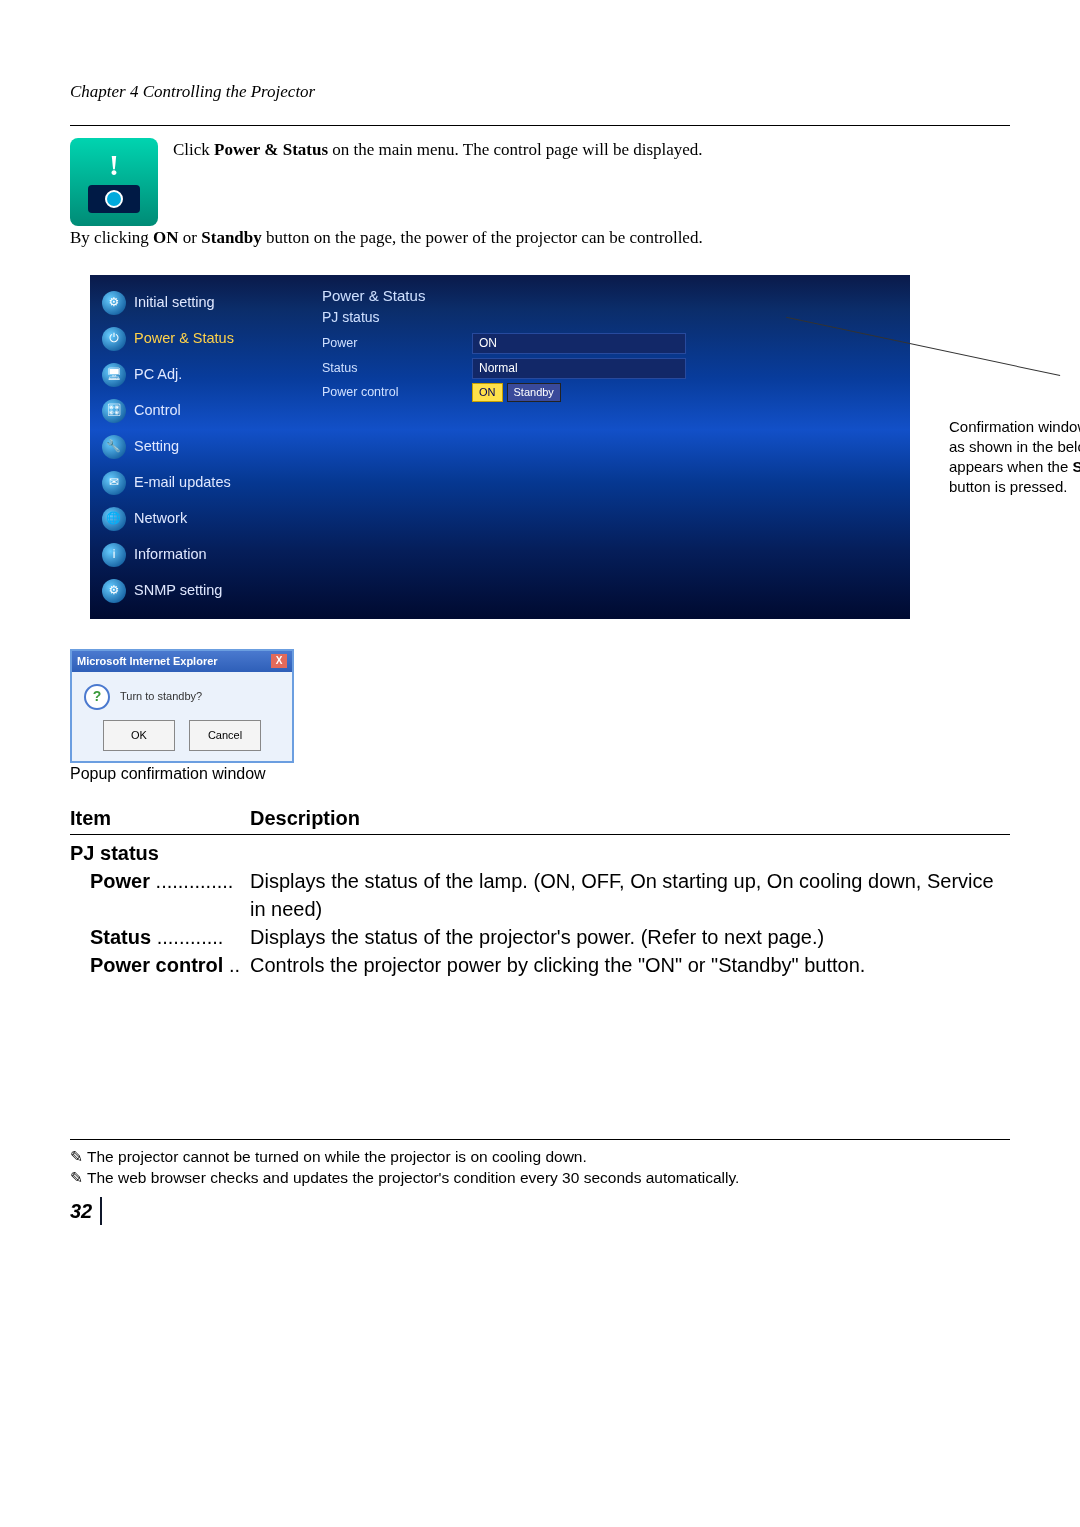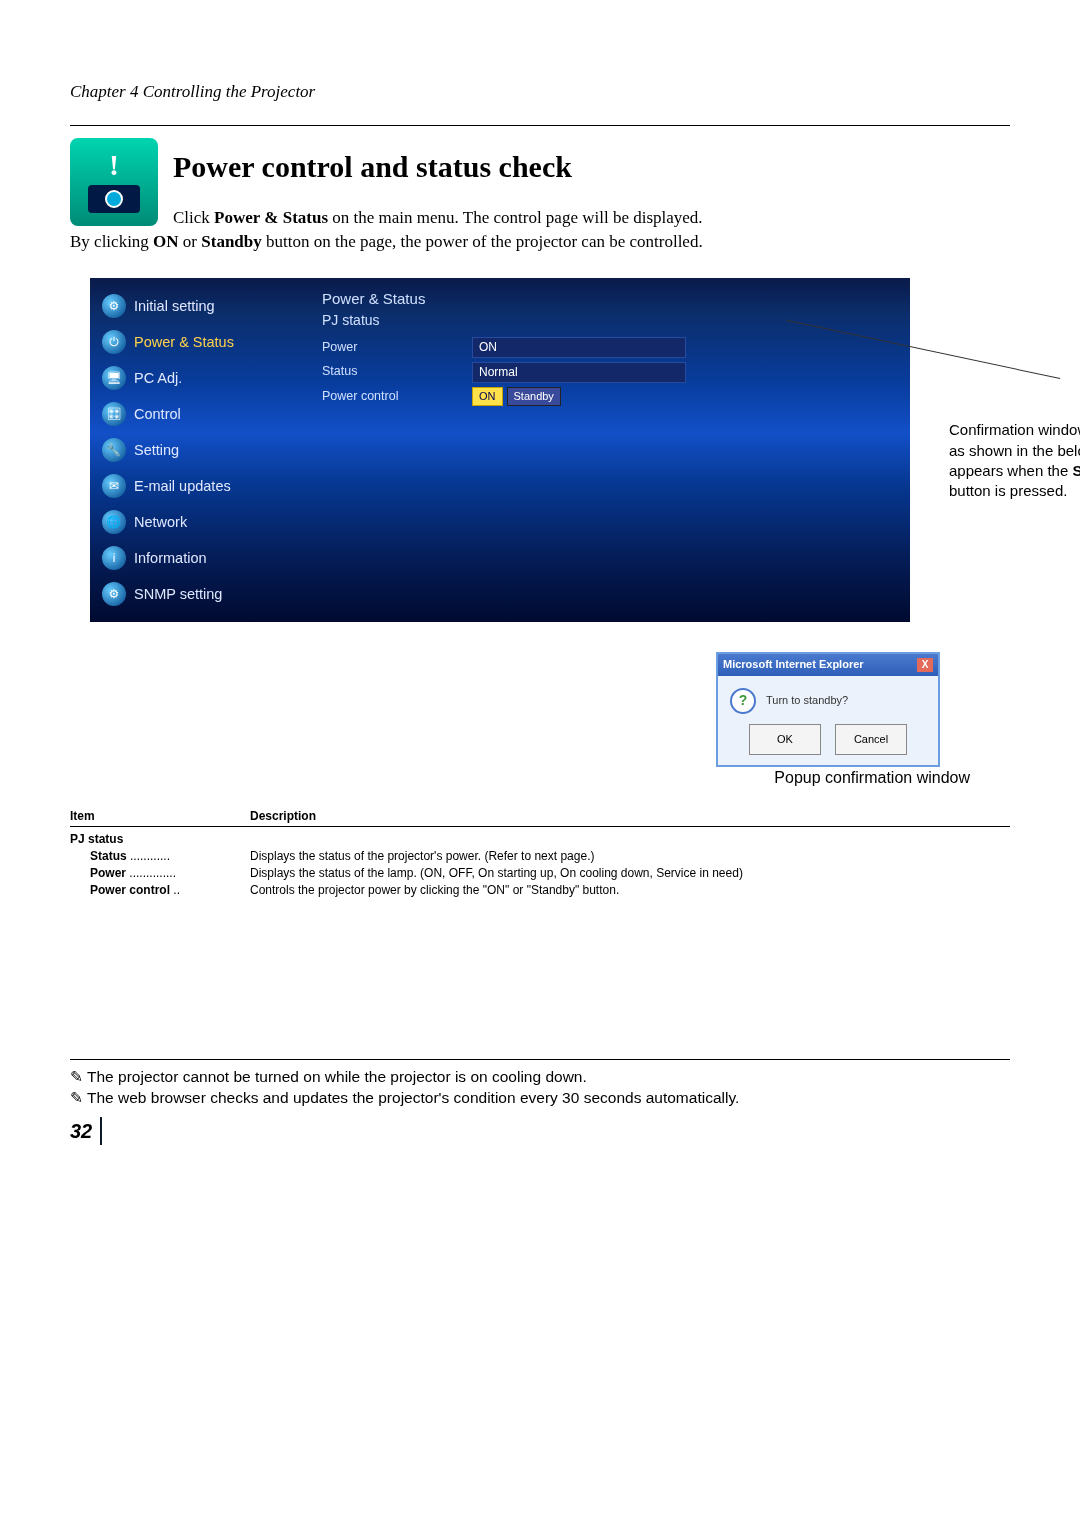--- a/index.html
+++ b/index.html
@@ -147,21 +147,21 @@
     width: 230px;
     background: #fff;
     border: 1px solid #fff;
     padding: 6px 10px;
     font-size: 15px;
     font-family: Arial, sans-serif;
     line-height: 1.35;
   }
   .popup-wrap {
     margin: 30px 0 10px 0;
-    display:flex; flex-direction: column; align-items: flex-end;
+    display:flex; flex-direction: column; align-items: flex-start;
     padding-right: 70px;
   }
   .popup {
     width: 220px;
     border: 2px solid #6b9ee0;
     background: #ebf2fb;
     font-family: Tahoma, Arial, sans-serif;
   }
   .popup-title {
     background: linear-gradient(#4a79cf, #2e5fb8);
@@ -190,21 +190,21 @@
   .popup-buttons { display:flex; gap:14px; justify-content:center; padding: 4px 0 10px 0; }
   .popup-btn {
     width: 70px; font-size:11px; padding:7px 0; background:#f4f4f4; border:1px solid #888;
     text-align:center; cursor:pointer;
   }
   .popup-caption {
     font-family: Liberation Sans, sans-serif;
     font-size: 16px;
     margin-right: -30px;
   }
-  .desc-table { margin: 18px 0 0 0; font-family: Arial, sans-serif; font-size: 12px; }
+  .desc-table { margin: 18px 0 0 0; font-family: Arial, sans-serif; font-size: 20px; }
   .desc-header { display:flex; border-bottom:1px solid #000; padding-bottom:2px; font-weight:bold; }
   .desc-col1 { width: 180px; }
   .desc-section { font-weight: bold; margin-top: 4px; }
   .desc-row { display:flex; }
   .desc-item {
     width: 160px;
     padding-left: 20px;
     font-weight: bold;
     white-space: nowrap;
   }
@@ -236,21 +236,20 @@
 <div class="chapter-header">Chapter 4 Controlling the Projector</div>
 
 <div class="title-row">
   <div class="icon-badge">
     <div class="exclaim">!</div>
     <div class="camera">
         <div class="lens"></div>
       </div>
   </div>
   <div class="title-right">
-    <h1>Power control and status check</h1>
     <div class="intro">
       <span>Click </span><b>Power &amp; Status</b><span> on the main menu. The control page will be displayed.</span>
     </div>
   </div>
 </div>
 
 <div class="intro2">
   <span>By clicking </span><b>ON</b><span> or </span><b>Standby</b><span> button on the page, the power of the projector can be controlled.</span>
 </div>
 
@@ -342,26 +341,26 @@
 </div>
 
 <div class="desc-table">
   <div class="desc-header">
     <div class="desc-col1">Item</div>
     <div>Description</div>
   </div>
   <div class="desc-section">PJ status</div>
   <div id="desc-rows">
       <div class="desc-row">
+        <div class="desc-item">Power <span style="font-weight: normal;">..............</span></div>
+        <div class="desc-text">Displays the status of the lamp. (ON, OFF, On starting up, On cooling down, Service in need)</div>
+      </div>
+      <div class="desc-row">
         <div class="desc-item">Status <span style="font-weight: normal;">............</span></div>
         <div class="desc-text">Displays the status of the projector's power. (Refer to next page.)</div>
-      </div>
-      <div class="desc-row">
-        <div class="desc-item">Power <span style="font-weight: normal;">..............</span></div>
-        <div class="desc-text">Displays the status of the lamp. (ON, OFF, On starting up, On cooling down, Service in need)</div>
       </div>
       <div class="desc-row">
         <div class="desc-item">Power control <span style="font-weight: normal;">..</span></div>
         <div class="desc-text">Controls the projector power by clicking the "ON" or "Standby" button.</div>
       </div>
     </div>
 </div>
 
 <div class="notes">
   <div>The projector cannot be turned on while the projector is on cooling down.</div>

